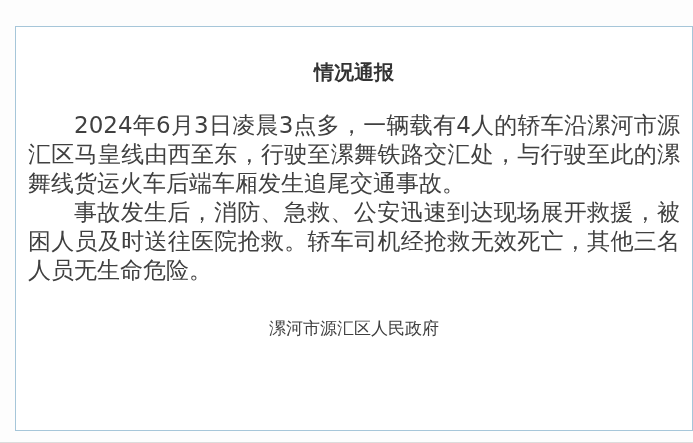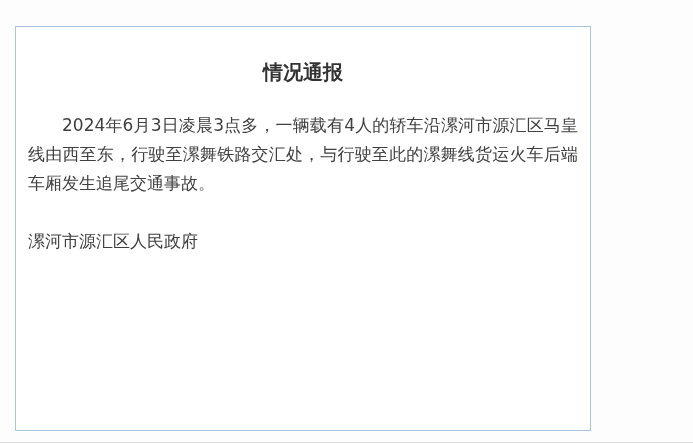--- a/index.html
+++ b/index.html
@@ -14,57 +14,58 @@
     width: 693px;
     height: 443px;
     background: #fdfdfd;
     border-bottom: 1px solid #dcdcdc;
     overflow: hidden;
   }
   .notice-box {
     position: absolute;
     left: 15px;
     top: 26px;
-    width: 576px;
+    width: 678px;
     height: 405px;
     background: #ffffff;
     border: 1px solid #a6c6d9;
     padding: 34px 12px 0 12px;
   }
   .title {
     margin: 0 0 28px 0;
     text-align: center;
     font-size: 20px;
     line-height: 22px;
     font-weight: bold;
     color: #333333;
   }
   .body p {
     margin: 0;
     text-indent: 2em;
-    font-size: 17px;
+    font-size: 23px;
     line-height: 29px;
     color: #404040;
     text-align: justify;
     text-justify: inter-ideograph;
   }
   .sign-block {
     margin-top: 29px;
-    text-align: left;
+    text-align: center;
     font-size: 17px;
     line-height: 29px;
     color: #404040;
   }
 </style>
 </head>
 <body>
 
 <div class="screen">
   <div class="notice-box">
     <h1 class="title">情况通报</h1>
     <div class="body">
       <p>2024年6月3日凌晨3点多，一辆载有4人的轿车沿漯河市源汇区马皇线由西至东，行驶至漯舞铁路交汇处，与行驶至此的漯舞线货运火车后端车厢发生追尾交通事故。</p>
+      <p>事故发生后，消防、急救、公安迅速到达现场展开救援，被困人员及时送往医院抢救。轿车司机经抢救无效死亡，其他三名人员无生命危险。</p>
     </div>
     <div class="sign-block">
       <div>漯河市源汇区人民政府</div>
     </div>
   </div>
 </div>
 
 </body></html>

